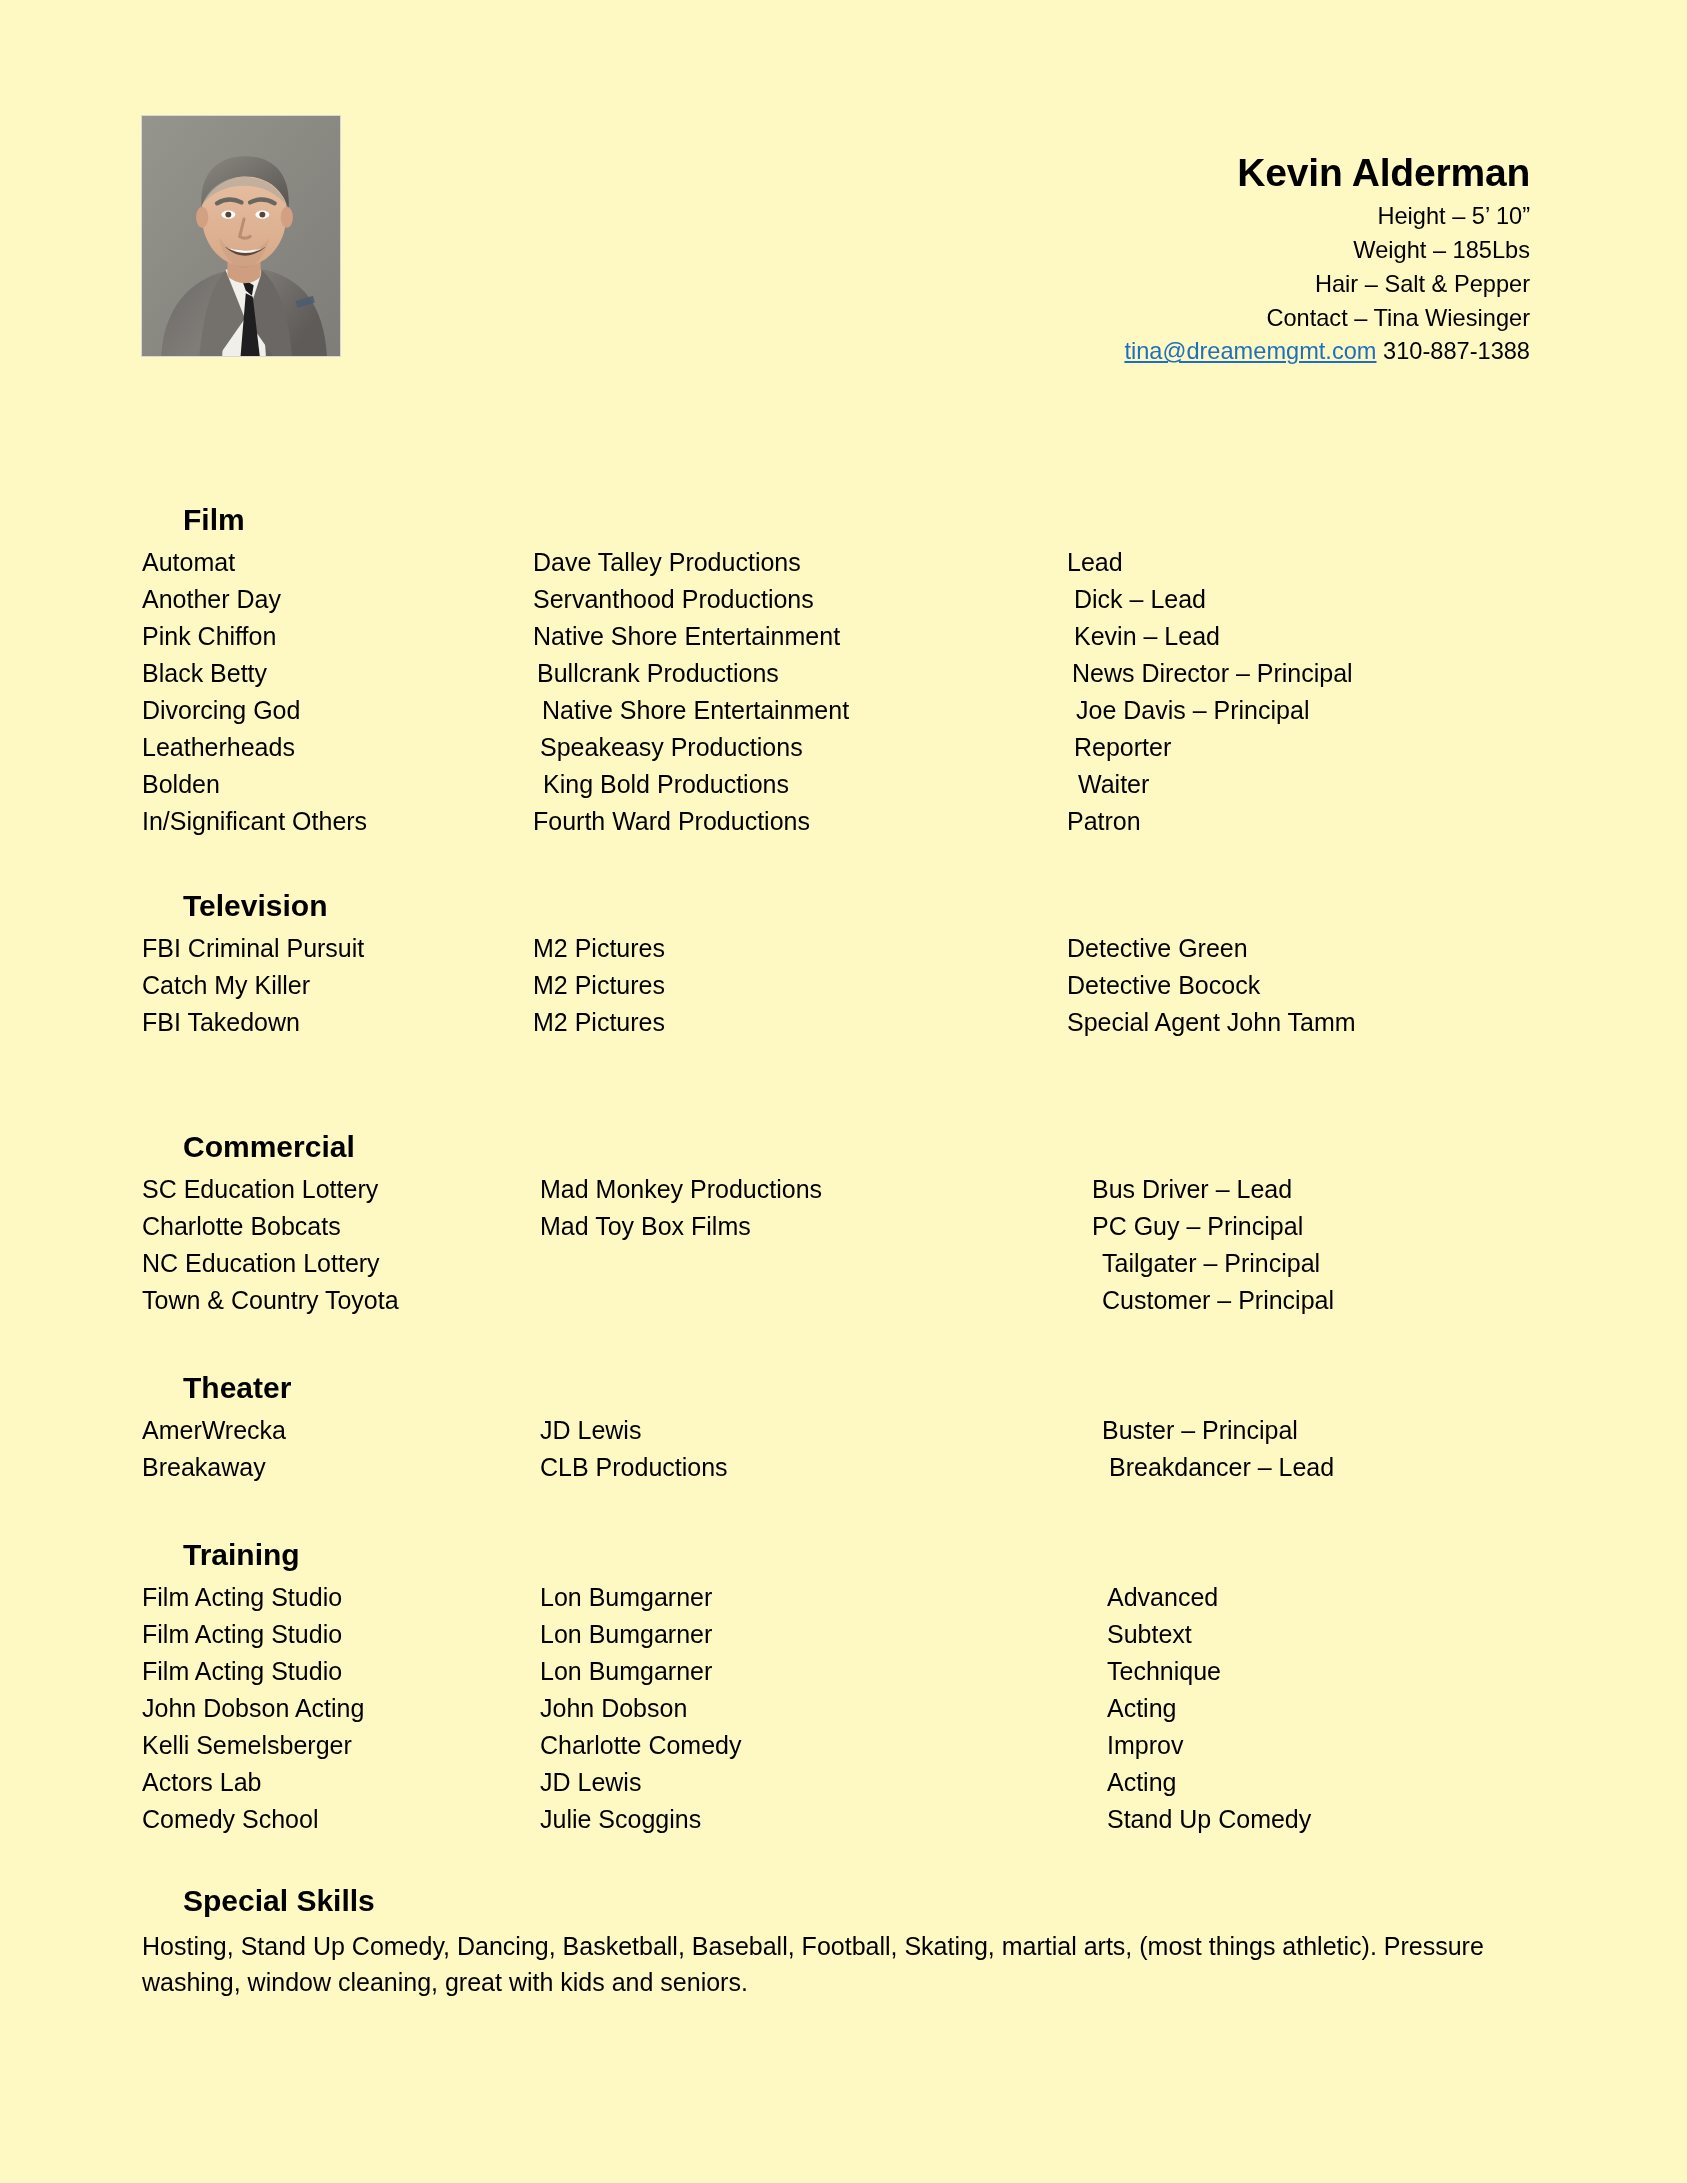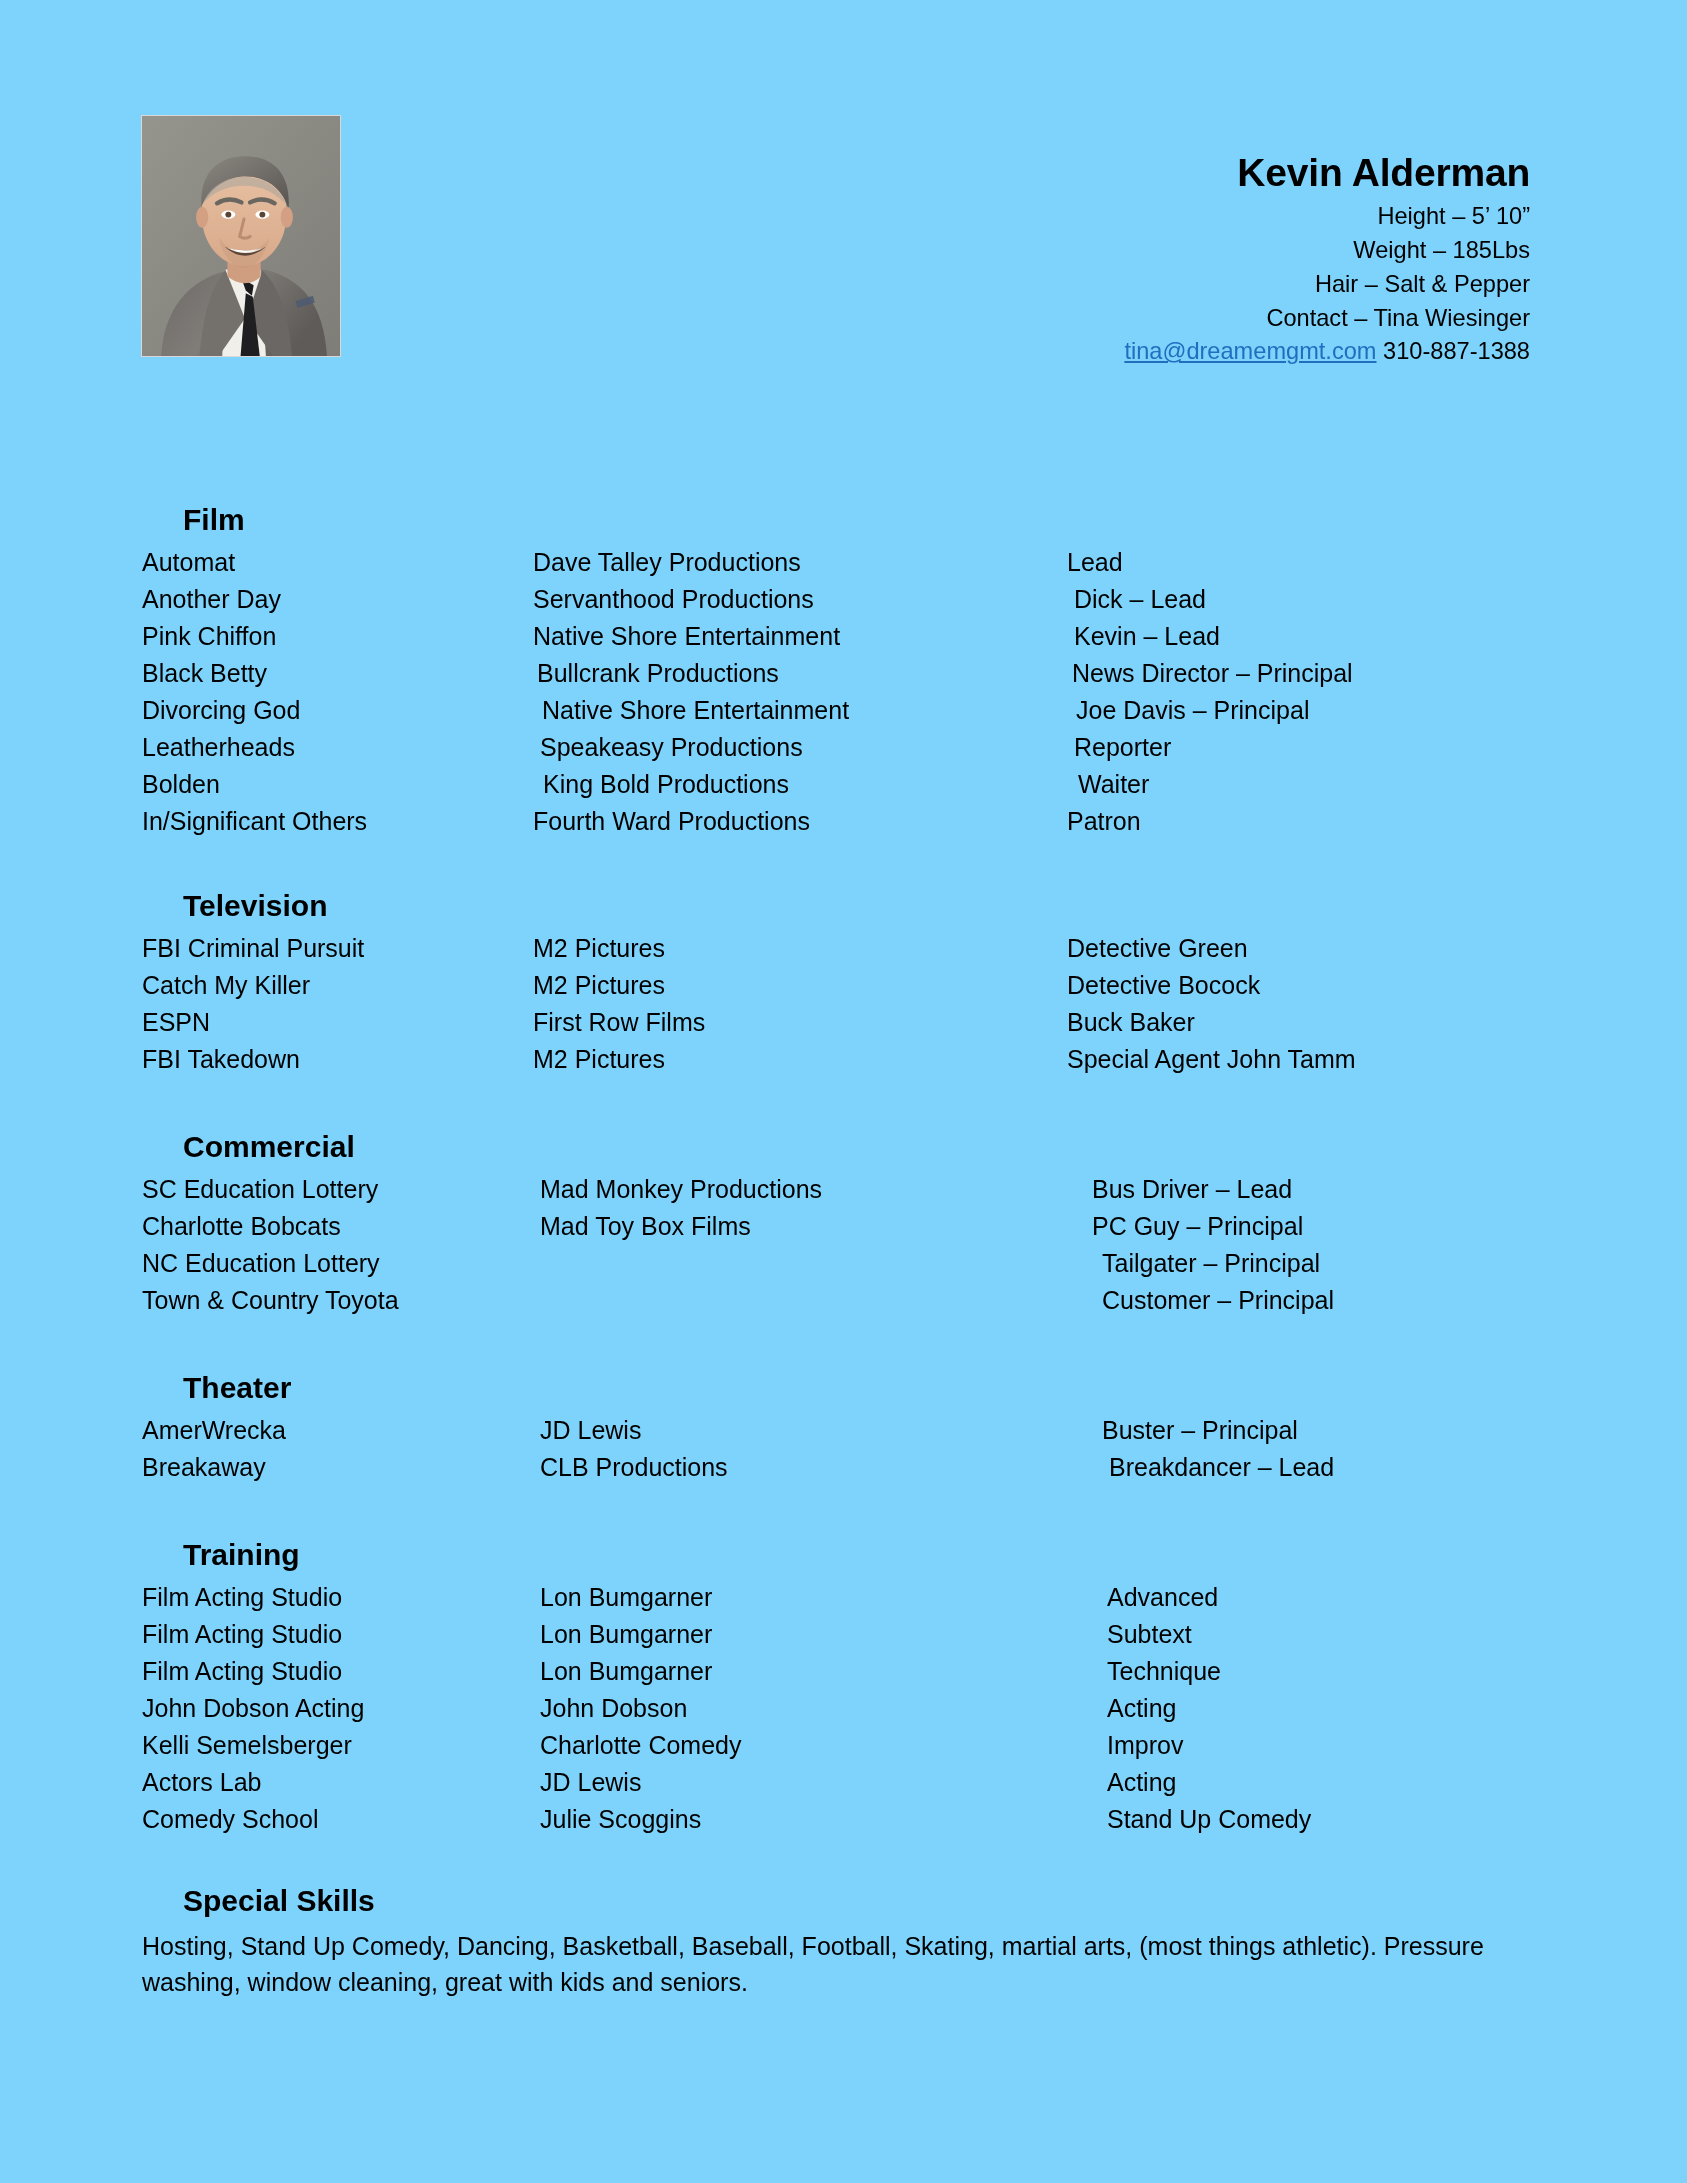--- a/index.html
+++ b/index.html
@@ -13,21 +13,21 @@
     font-family: "Liberation Sans", sans-serif;
     color: #000000;
     position: relative;
     overflow: hidden;
   }
 
   .page {
     position: relative;
     width: 1687px;
     height: 2184px;
-    background: #7dd3fc;
+    background: #fef9c3;
   }
 
   
   .header {
     position: absolute;
     left: 0;
     top: 0;
     width: 1687px;
     height: 411px;
   }
@@ -243,25 +243,20 @@
             <span class="c1">FBI Criminal Pursuit</span>
             <span class="c2" style="left: 533px;">M2 Pictures</span>
             <span class="c3" style="left: 1067px;">Detective Green</span>
           </div>
           <div class="row" style="height: 37px; line-height: 37px;">
             <span class="c1">Catch My Killer</span>
             <span class="c2" style="left: 533px;">M2 Pictures</span>
             <span class="c3" style="left: 1067px;">Detective Bocock</span>
           </div>
           <div class="row" style="height: 37px; line-height: 37px;">
-            <span class="c1">ESPN</span>
-            <span class="c2" style="left: 533px;">First Row Films</span>
-            <span class="c3" style="left: 1067px;">Buck Baker</span>
-          </div>
-          <div class="row" style="height: 37px; line-height: 37px;">
             <span class="c1">FBI Takedown</span>
             <span class="c2" style="left: 533px;">M2 Pictures</span>
             <span class="c3" style="left: 1067px;">Special Agent John Tamm</span>
           </div>
         </div>
       </div>
       <div class="section" style="top: 1129px;">
         <div class="section-title">Commercial</div>
         <div class="rows">
           <div class="row" style="height: 37px; line-height: 37px;">

